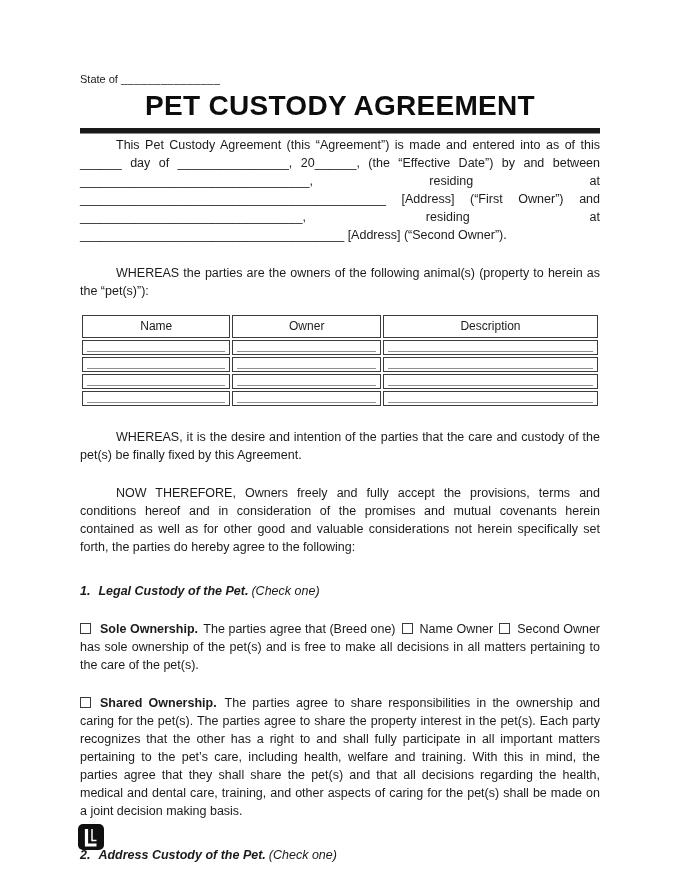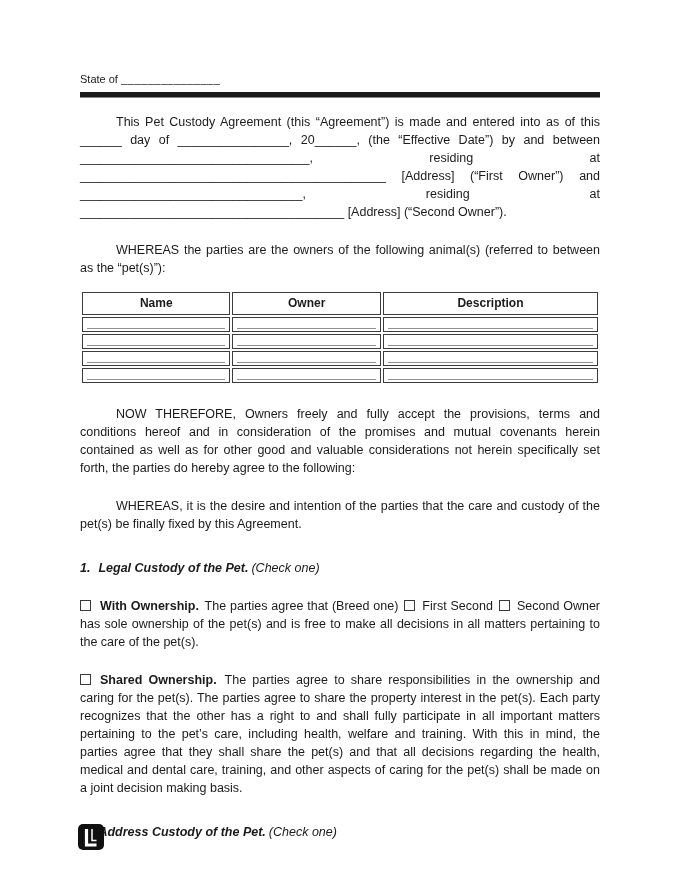--- a/index.html
+++ b/index.html
@@ -30,36 +30,36 @@
   }
   .title-rule {
     margin-top: 6px;
     height: 5px;
     background: #1a1a1a;
     border-bottom: 1px solid #8a8a8a;
   }
   p { margin: 0; }
   .para { text-align: justify; }
   .indent { text-indent: 36px; }
-  .mt-intro { margin-top: 15px; }
+  .mt-intro { margin-top: 2px; }
   .mt-std { margin-top: 20px; }
   .mt-big { margin-top: 26px; }
   .mt-small { margin-top: 7px; }
 
   table.pets {
     margin-top: 13px;
     width: 100%;
     border-collapse: separate;
     border-spacing: 2px;
     table-layout: fixed;
   }
   table.pets th {
     border: 1px solid #3c3c3c;
     font-size: 12px;
-    font-weight: bold;
+    font-weight: normal;
     text-align: center;
     padding: 1px 2px 2px 2px;
     height: 14px;
   }
   table.pets td {
     border: 1px solid #3c3c3c;
     height: 13px;
     padding: 0;
     vertical-align: bottom;
   }
@@ -98,25 +98,26 @@
     height: 26px;
   }
 </style>
 </head>
 <body>
 
 <div class="page">
 
   <p class="state-row"><span>State of</span> <span class="state-blank">_______________</span></p>
 
+  <h1 class="doc-title">PET CUSTODY AGREEMENT</h1>
   <div class="title-rule"></div>
 
   <p class="para indent mt-intro">This Pet Custody Agreement (this “Agreement”) is made and entered into as of this ______ day of ________________, 20______, (the “Effective Date”) by and between _________________________________, residing at ____________________________________________ [Address] (“First Owner”) and ________________________________, residing at ______________________________________ [Address] (“Second Owner”).</p>
 
-  <p class="para indent mt-std">WHEREAS the parties are the owners of the following animal(s) (referred to between as the “pet(s)”):</p>
+  <p class="para indent mt-std">WHEREAS the parties are the owners of the following animal(s) (property to herein as the “pet(s)”):</p>
 
   <table class="pets">
     <colgroup>
         <col class="col-name">
         <col class="col-breed">
         <col class="col-desc">
       </colgroup>
     <thead>
       <tr>
         <th>Name</th>
@@ -165,27 +166,27 @@
         <td>
             <div class="fill-line"></div>
           </td>
         <td>
             <div class="fill-line"></div>
           </td>
       </tr>
     </tbody>
   </table>
 
+  <p class="para indent mt-std">WHEREAS, it is the desire and intention of the parties that the care and custody of the pet(s) be finally fixed by this Agreement.</p>
+
   <p class="para indent mt-std">NOW THEREFORE, Owners freely and fully accept the provisions, terms and conditions hereof and in consideration of the promises and mutual covenants herein contained as well as for other good and valuable considerations not herein specifically set forth, the parties do hereby agree to the following:</p>
-
-  <p class="para indent mt-std">WHEREAS, it is the desire and intention of the parties that the care and custody of the pet(s) be finally fixed by this Agreement.</p>
 
   <p class="heading"><span class="num">1.</span><span>Legal Custody of the Pet.</span><span class="suffix">(Check one)</span></p>
 
-  <p class="item"><span class="cb lead"></span><b class="lbl">With Ownership.</b> <span>The parties agree that (Breed one)</span><span class="cb mid"></span><span>First Second</span><span class="cb mid"></span><span>Second Owner has sole ownership of the pet(s) and is free to make all decisions in all matters pertaining to the care of the pet(s).</span></p>
+  <p class="item"><span class="cb lead"></span><b class="lbl">Sole Ownership.</b> <span>The parties agree that (Breed one)</span><span class="cb mid"></span><span>Name Owner</span><span class="cb mid"></span><span>Second Owner has sole ownership of the pet(s) and is free to make all decisions in all matters pertaining to the care of the pet(s).</span></p>
 
   <p class="item mt-small"><span class="cb lead"></span><b class="lbl">Shared Ownership.</b> <span>The parties agree to share responsibilities in the ownership and caring for the pet(s). The parties agree to share the property interest in the pet(s). Each party recognizes that the other has a right to and shall fully participate in all important matters pertaining to the pet’s care, including health, welfare and training. With this in mind, the parties agree that they shall share the pet(s) and that all decisions regarding the health, medical and dental care, training, and other aspects of caring for the pet(s) shall be made on a joint decision making basis.</span></p>
 
   <p class="heading mt-big"><span class="num">2.</span><span>Address Custody of the Pet.</span><span class="suffix">(Check one)</span></p>
 
   <div class="logo">
     <svg width="26" height="26" viewBox="0 0 26 26" aria-hidden="true">
       <rect x="0" y="0" width="26" height="26" rx="5" fill="#101010"></rect>
       <path d="M8.5 5 V 21 H 18.5" stroke="#ffffff" stroke-width="3.2" fill="none"></path>
       <path d="M14 5 V 16.5 H 18.5" stroke="#ffffff" stroke-width="1.5" fill="none"></path>

